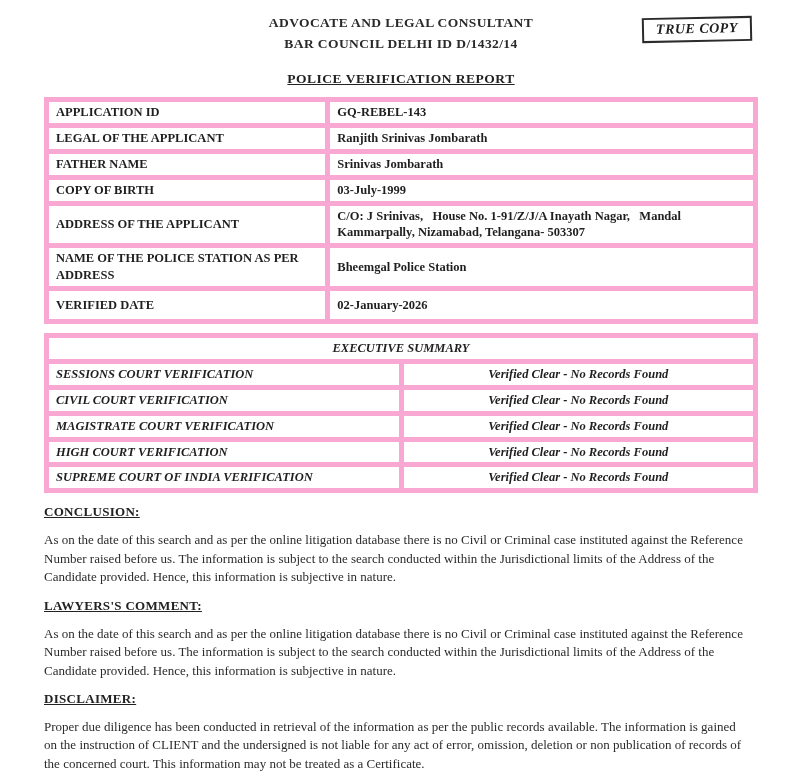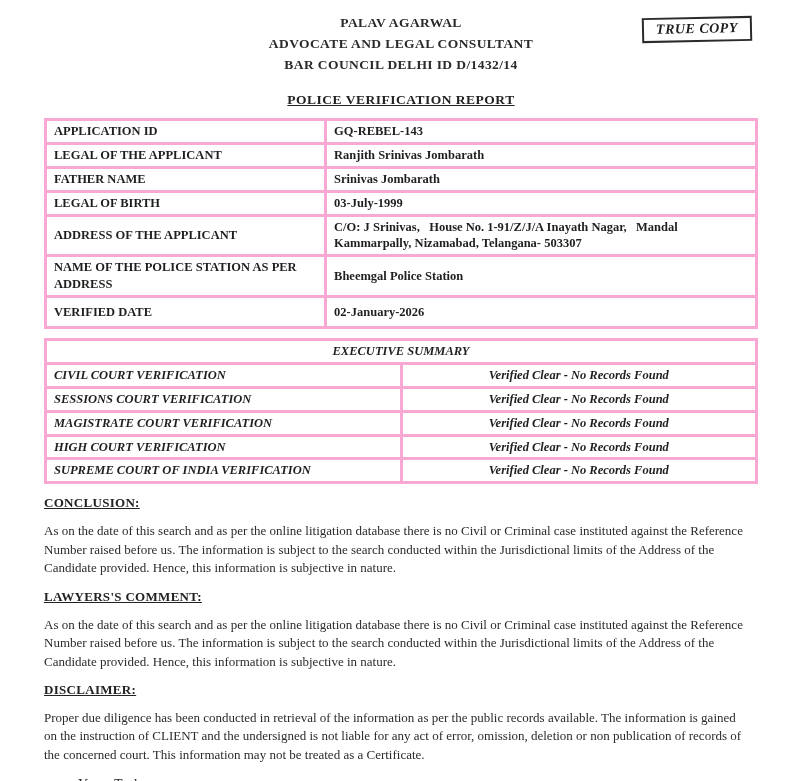--- a/index.html
+++ b/index.html
@@ -25,21 +25,21 @@
   .hdr { text-align:center; font-weight:bold; font-size:13.5px; line-height:21px; letter-spacing:0.4px; color:#2a2a2a; }
 
   .title {
     text-align:center; font-weight:bold; font-size:13.5px;
     text-decoration:underline; letter-spacing:0.5px;
     margin:17px 0 10px 0; color:#222;
   }
 
   table { border-collapse:collapse; width:100%; table-layout:fixed; }
   td {
-    border:3px solid #f9a8d4;
+    border:5px solid #f9a8d4;
     padding:2px 7px;
     font-size:12.5px; font-weight:bold;
     color:#1f1f1f; vertical-align:middle;
     line-height:1.35;
   }
   td.lbl { width:37%; }
   td.prewrap { white-space:pre-wrap; }
   tr.tall td { height:24px; }
 
   .summary-table { margin-top:9px;font-style:italic; }
@@ -54,21 +54,20 @@
   .signature-wrap { margin:2px 0 0 18px; height:56px; }
 </style>
 </head>
 <body>
 
 <div class="true-copy">TRUE COPY</div>
 
 <div class="page">
 
   <div class="hdr">
-    <div>PALAV AGARWAL</div>
     <div>ADVOCATE AND LEGAL CONSULTANT</div>
     <div>BAR COUNCIL DELHI ID D/1432/14</div>
   </div>
 
   <div class="title">POLICE VERIFICATION REPORT</div>
 
   <table>
     <tbody>
       <tr>
         <td class="lbl">APPLICATION ID</td>
@@ -76,21 +75,21 @@
       </tr>
       <tr>
         <td class="lbl">LEGAL OF THE APPLICANT</td>
         <td>Ranjith Srinivas Jombarath</td>
       </tr>
       <tr>
         <td class="lbl">FATHER NAME</td>
         <td>Srinivas Jombarath</td>
       </tr>
       <tr>
-        <td class="lbl">LEGAL OF BIRTH</td>
+        <td class="lbl">COPY OF BIRTH</td>
         <td>03-July-1999</td>
       </tr>
       <tr>
         <td class="lbl">ADDRESS OF THE APPLICANT</td>
         <td class="prewrap">C/O: J Srinivas,   House No. 1-91/Z/J/A Inayath Nagar,   Mandal Kammarpally, Nizamabad, Telangana- 503307</td>
       </tr>
       <tr>
         <td class="lbl">NAME OF THE POLICE STATION AS PER ADDRESS</td>
         <td>Bheemgal Police Station</td>
       </tr>
@@ -100,25 +99,25 @@
       </tr>
     </tbody>
   </table>
 
   <table class="summary-table">
     <tbody>
       <tr class="summary-header">
         <td colspan="2">EXECUTIVE SUMMARY</td>
       </tr>
       <tr>
-        <td class="lbl">CIVIL COURT VERIFICATION</td>
+        <td class="lbl">SESSIONS COURT VERIFICATION</td>
         <td class="sum-val">Verified Clear - No Records Found</td>
       </tr>
       <tr>
-        <td class="lbl">SESSIONS COURT VERIFICATION</td>
+        <td class="lbl">CIVIL COURT VERIFICATION</td>
         <td class="sum-val">Verified Clear - No Records Found</td>
       </tr>
       <tr>
         <td class="lbl">MAGISTRATE COURT VERIFICATION</td>
         <td class="sum-val">Verified Clear - No Records Found</td>
       </tr>
       <tr>
         <td class="lbl">HIGH COURT VERIFICATION</td>
         <td class="sum-val">Verified Clear - No Records Found</td>
       </tr>

